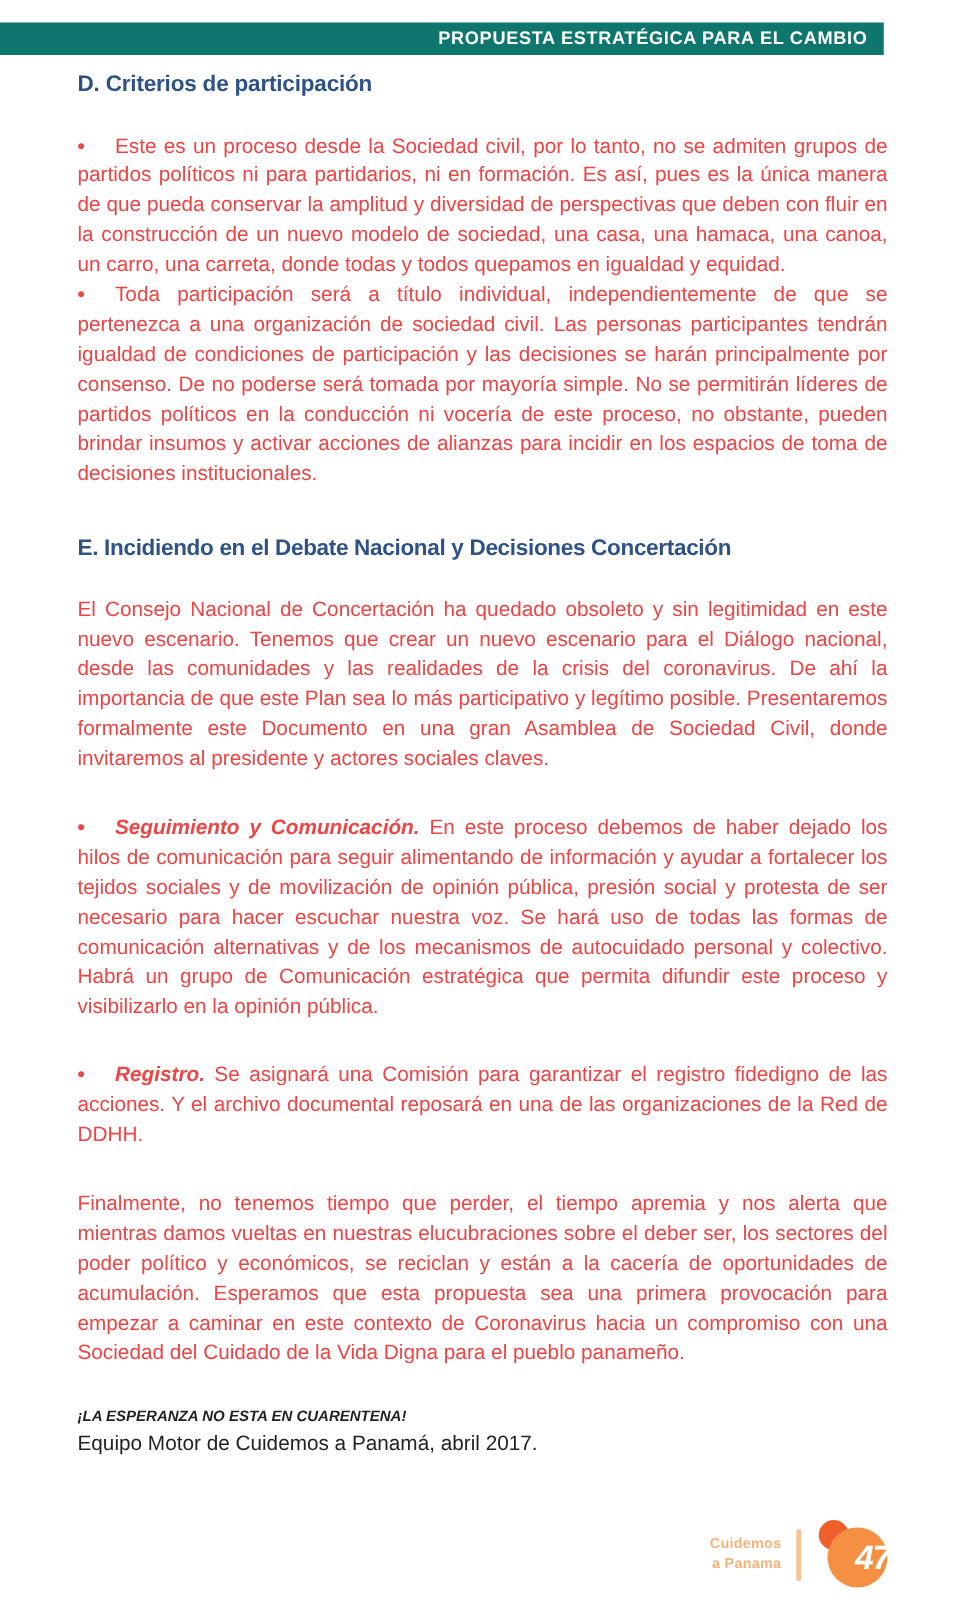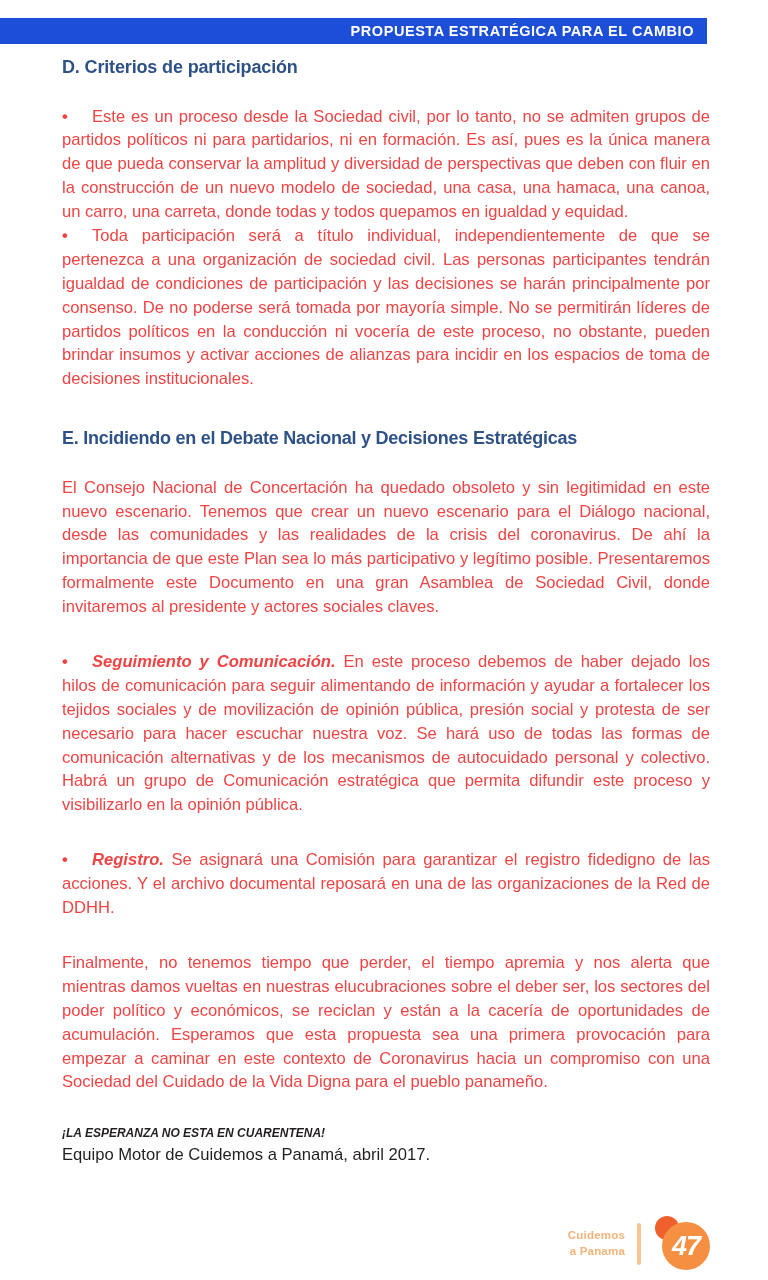--- a/index.html
+++ b/index.html
@@ -17,21 +17,21 @@
     overflow: hidden;
   }
 
   
   .header-bar {
     position: absolute;
     left: 0;
     top: 18px;
     width: 707px;
     height: 26px;
-    background: #1d4ed8;
+    background: #0f766e;
     display: flex;
     align-items: center;
     justify-content: flex-end;
     box-sizing: border-box;
     padding-right: 13px;
   }
   .header-bar .header-title {
     color: #ffffff;
     font-size: 14.5px;
     font-weight: bold;
@@ -148,21 +148,21 @@
     position: absolute;
     left: 8px;
     top: 6px;
     width: 48px;
     height: 48px;
     border-radius: 50%;
     background: #f58f42;
   }
   .page-badge .page-number {
     position: absolute;
-    left: 8px;
+    left: 20px;
     top: 6px;
     width: 48px;
     height: 48px;
     display: flex;
     align-items: center;
     justify-content: center;
     color: #ffffff;
     font-size: 27px;
     font-weight: bold;
     font-style: italic;
@@ -182,21 +182,21 @@
   <h2 class="section-heading heading-d">D. Criterios de participación</h2>
 
   <div class="gap-md"></div>
 
   <p class="body-text bulleted"><span class="bullet-dot">•</span><span>Este es un proceso desde la Sociedad civil, por lo tanto, no se admiten grupos de partidos políticos ni para partidarios, ni en formación. Es así, pues es la única manera de que pueda conservar la amplitud y diversidad de perspectivas que deben con fluir en la construcción de un nuevo modelo de sociedad, una casa, una hamaca, una canoa, un carro, una carreta, donde todas y todos quepamos en igualdad y equidad.</span></p>
 
   <p class="body-text bulleted"><span class="bullet-dot">•</span><span>Toda participación será a título individual, independientemente de que se pertenezca a una organización de sociedad civil. Las personas participantes tendrán igualdad de condiciones de participación y las decisiones se harán principalmente por consenso. De no poderse será tomada por mayoría simple. No se permitirán líderes de partidos políticos en la conducción ni vocería de este proceso, no obstante, pueden brindar insumos y activar acciones de alianzas para incidir en los espacios de toma de decisiones institucionales.</span></p>
 
   <div class="gap-xl"></div>
 
-  <h2 class="section-heading heading-e">E. Incidiendo en el Debate Nacional y Decisiones Estratégicas</h2>
+  <h2 class="section-heading heading-e">E. Incidiendo en el Debate Nacional y Decisiones Concertación</h2>
 
   <div class="gap-md"></div>
 
   <p class="body-text">El Consejo Nacional de Concertación ha quedado obsoleto y sin legitimidad en este nuevo escenario. Tenemos que crear un nuevo escenario para el Diálogo nacional, desde las comunidades y las realidades de la crisis del coronavirus. De ahí la importancia de que este Plan sea lo más participativo y legítimo posible. Presentaremos formalmente este Documento en una gran Asamblea de Sociedad Civil, donde invitaremos al presidente y actores sociales claves.</p>
 
   <div class="gap-lg"></div>
 
   <p class="body-text bulleted"><span class="bullet-dot">•</span><span class="lead-in">Seguimiento y Comunicación. </span><span>En este proceso debemos de haber dejado los hilos de comunicación para seguir alimentando de información y ayudar a fortalecer los tejidos sociales y de movilización de opinión pública, presión social y protesta de ser necesario para hacer escuchar nuestra voz. Se hará uso de todas las formas de comunicación alternativas y de los mecanismos de autocuidado personal y colectivo. Habrá un grupo de Comunicación estratégica que permita difundir este proceso y visibilizarlo en la opinión pública.</span></p>
 
   <div class="gap-lg"></div>

